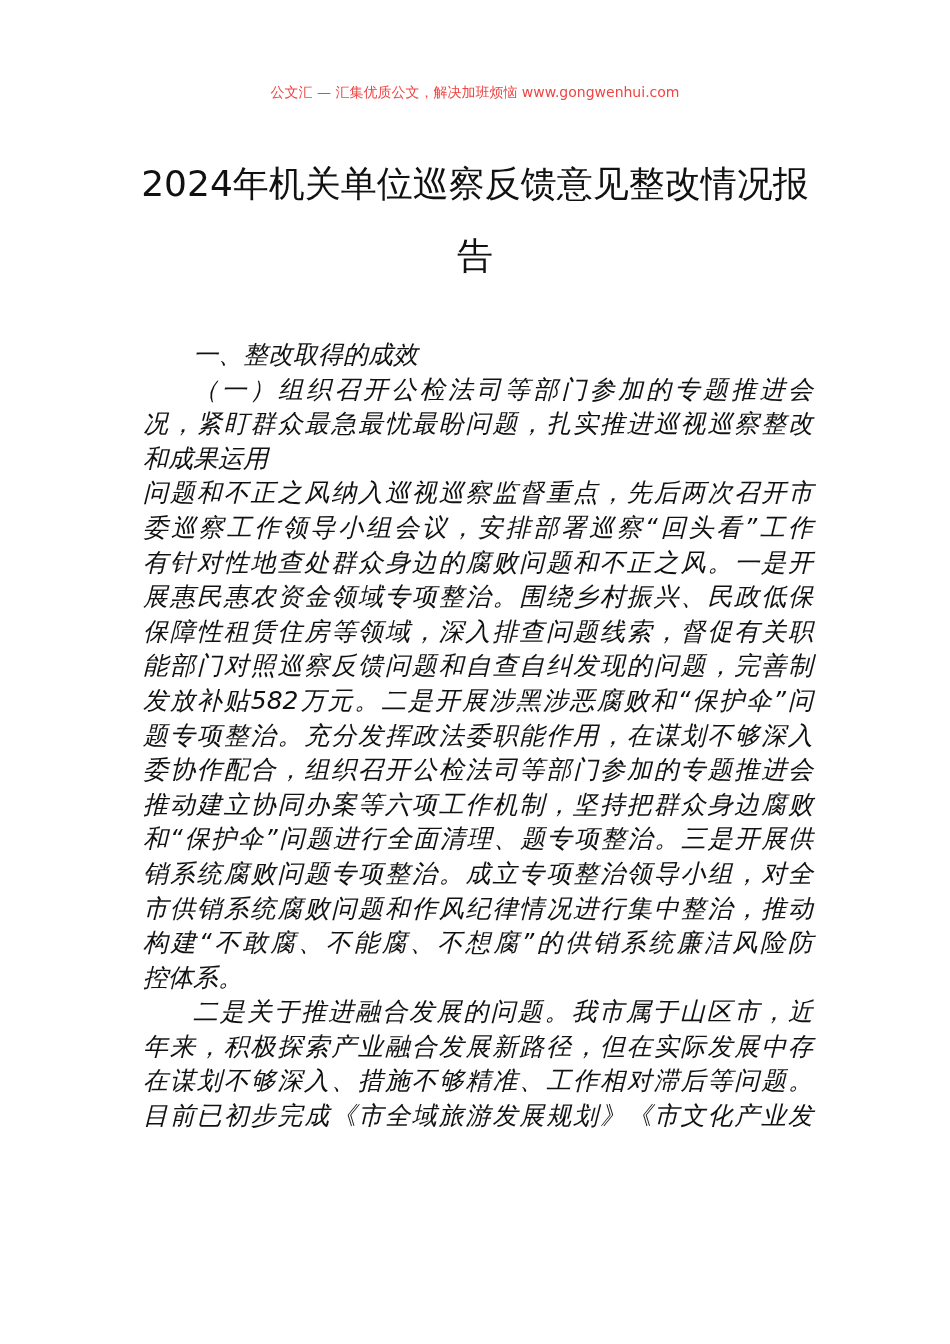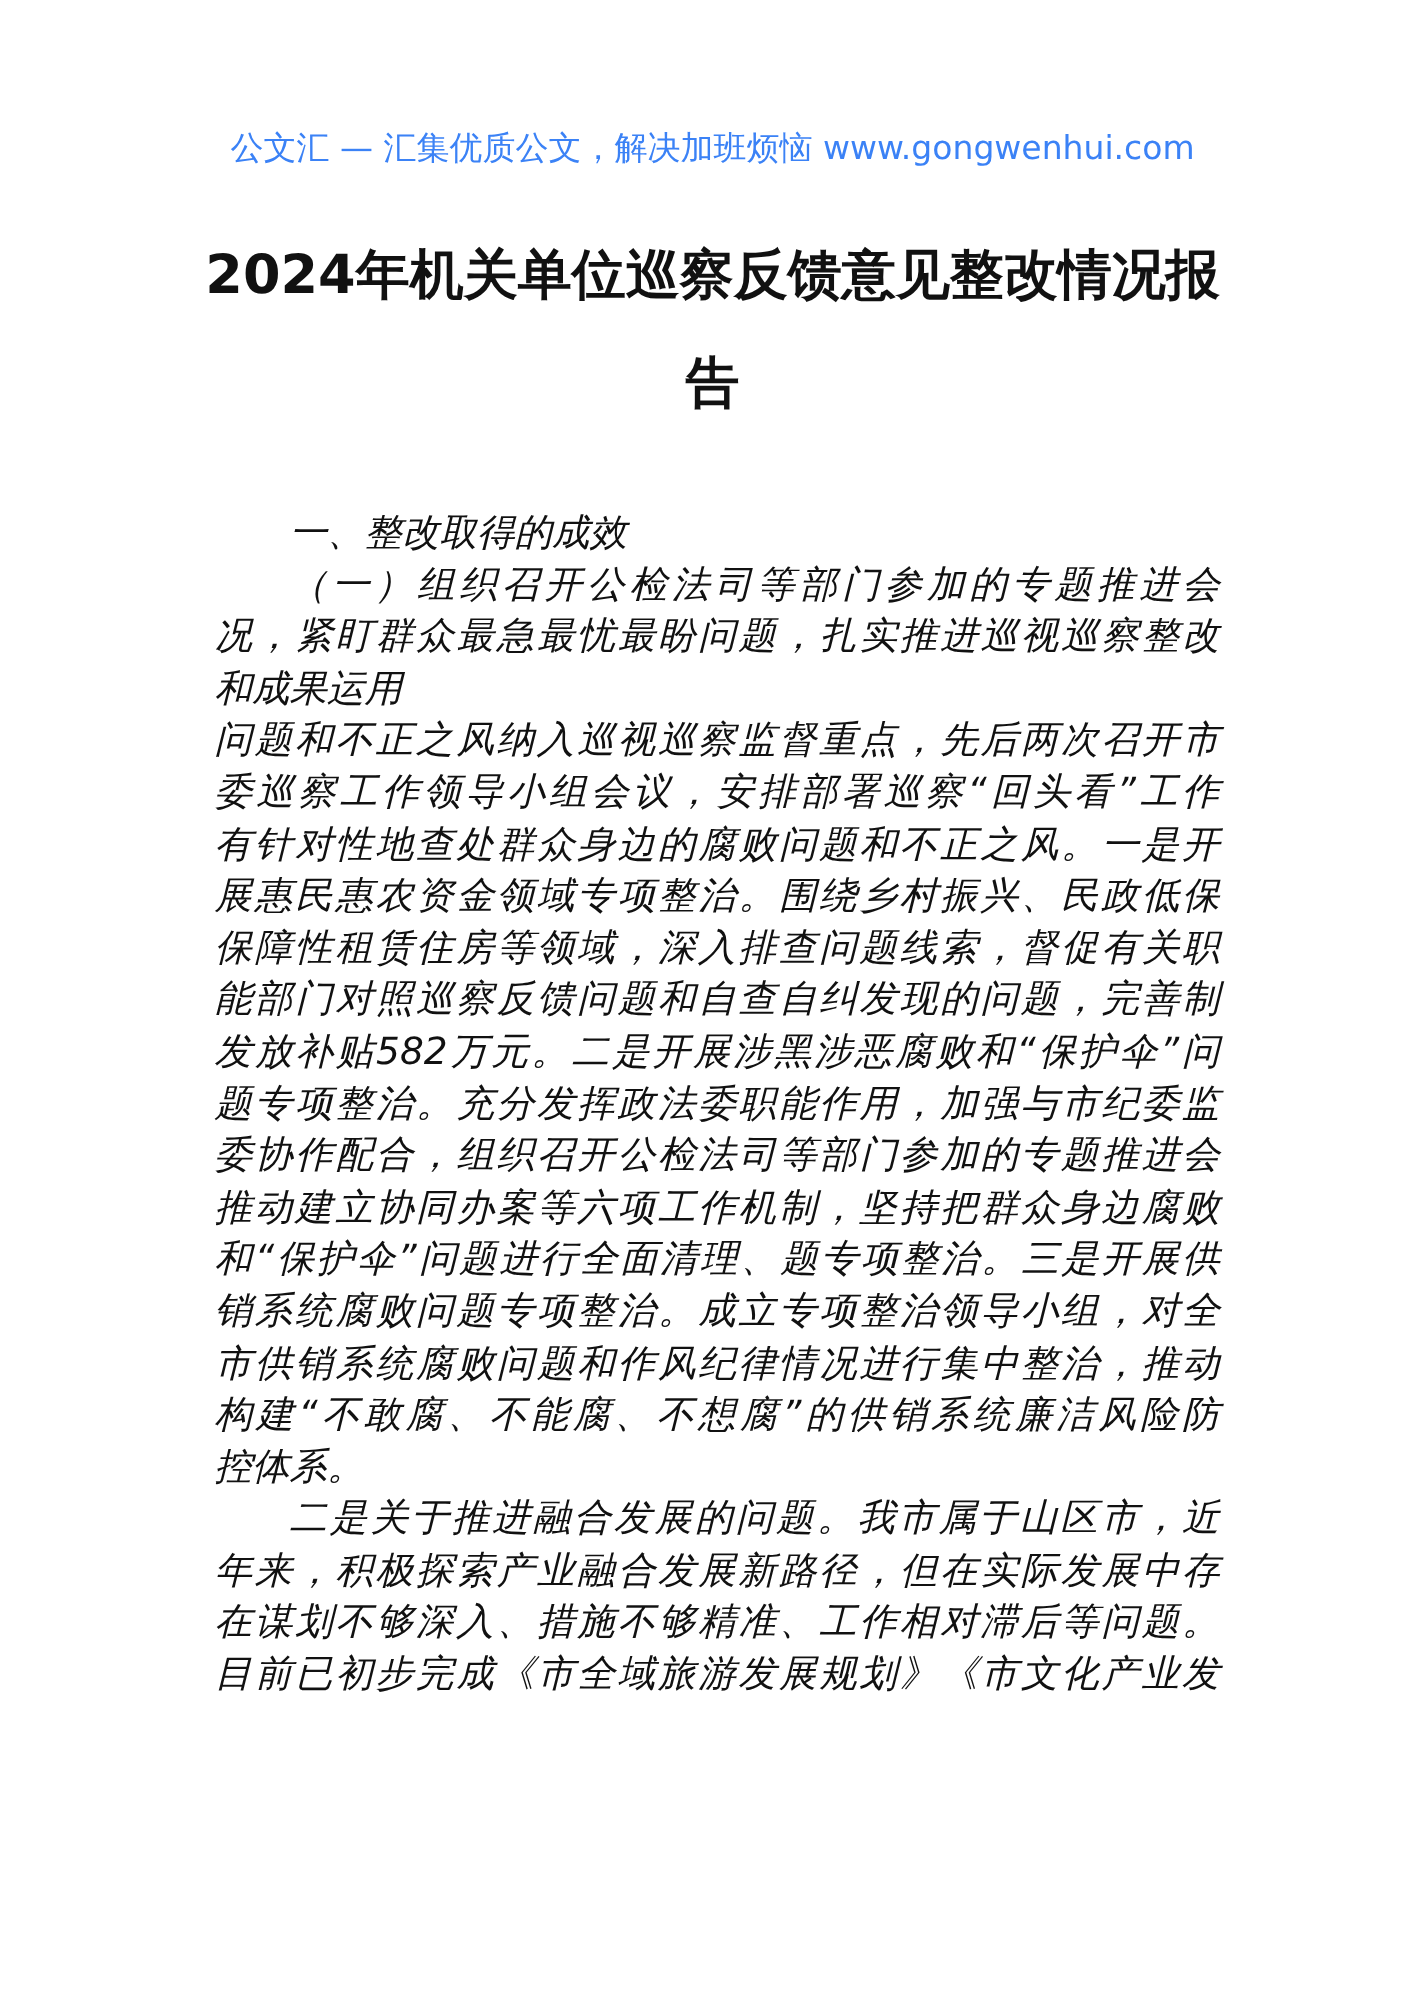--- a/index.html
+++ b/index.html
@@ -14,36 +14,35 @@
       overflow: hidden;
       font-family: "DejaVu Sans", "Liberation Sans", sans-serif;
       color: #111111;
     }
     .header-banner {
       position: absolute;
       top: 84px;
       left: 0;
       width: 950px;
       text-align: center;
-      font-size: 22px;
-      color: #3b82f6;
+      font-size: 14px;
+      color: #ef4444;
       letter-spacing: 0px;
       white-space: nowrap;
     }
     .doc-title {
       position: absolute;
       top: 148px;
       left: 0;
       width: 950px;
       text-align: center;
       font-size: 36px;
       line-height: 72px;
       color: #111111;
       font-family: "DejaVu Sans", sans-serif;
-      font-weight: bold;
     }
     .doc-title .title-line {
       display: block;
       white-space: nowrap;
     }
     .body-text {
       position: absolute;
       top: 338px;
       left: 143px;
       width: 670px;
@@ -81,21 +80,21 @@
   <span class="line indent">（一）组织召开公检法司等部门参加的专题推进会</span>
   <span class="line">况，紧盯群众最急最忧最盼问题，扎实推进巡视巡察整改</span>
   <span class="line last">和成果运用</span>
   <span class="line">问题和不正之风纳入巡视巡察监督重点，先后两次召开市</span>
   <span class="line">委巡察工作领导小组会议，安排部署巡察“回头看”工作</span>
   <span class="line">有针对性地查处群众身边的腐败问题和不正之风。一是开</span>
   <span class="line">展惠民惠农资金领域专项整治。围绕乡村振兴、民政低保</span>
   <span class="line">保障性租赁住房等领域，深入排查问题线索，督促有关职</span>
   <span class="line">能部门对照巡察反馈问题和自查自纠发现的问题，完善制</span>
   <span class="line">发放补贴582万元。二是开展涉黑涉恶腐败和“保护伞”问</span>
-  <span class="line">题专项整治。充分发挥政法委职能作用，加强与市纪委监</span>
+  <span class="line">题专项整治。充分发挥政法委职能作用，在谋划不够深入</span>
   <span class="line">委协作配合，组织召开公检法司等部门参加的专题推进会</span>
   <span class="line">推动建立协同办案等六项工作机制，坚持把群众身边腐败</span>
   <span class="line">和“保护伞”问题进行全面清理、题专项整治。三是开展供</span>
   <span class="line">销系统腐败问题专项整治。成立专项整治领导小组，对全</span>
   <span class="line">市供销系统腐败问题和作风纪律情况进行集中整治，推动</span>
   <span class="line">构建“不敢腐、不能腐、不想腐”的供销系统廉洁风险防</span>
   <span class="line last">控体系。</span>
   <span class="line indent">二是关于推进融合发展的问题。我市属于山区市，近</span>
   <span class="line">年来，积极探索产业融合发展新路径，但在实际发展中存</span>
   <span class="line">在谋划不够深入、措施不够精准、工作相对滞后等问题。</span>

